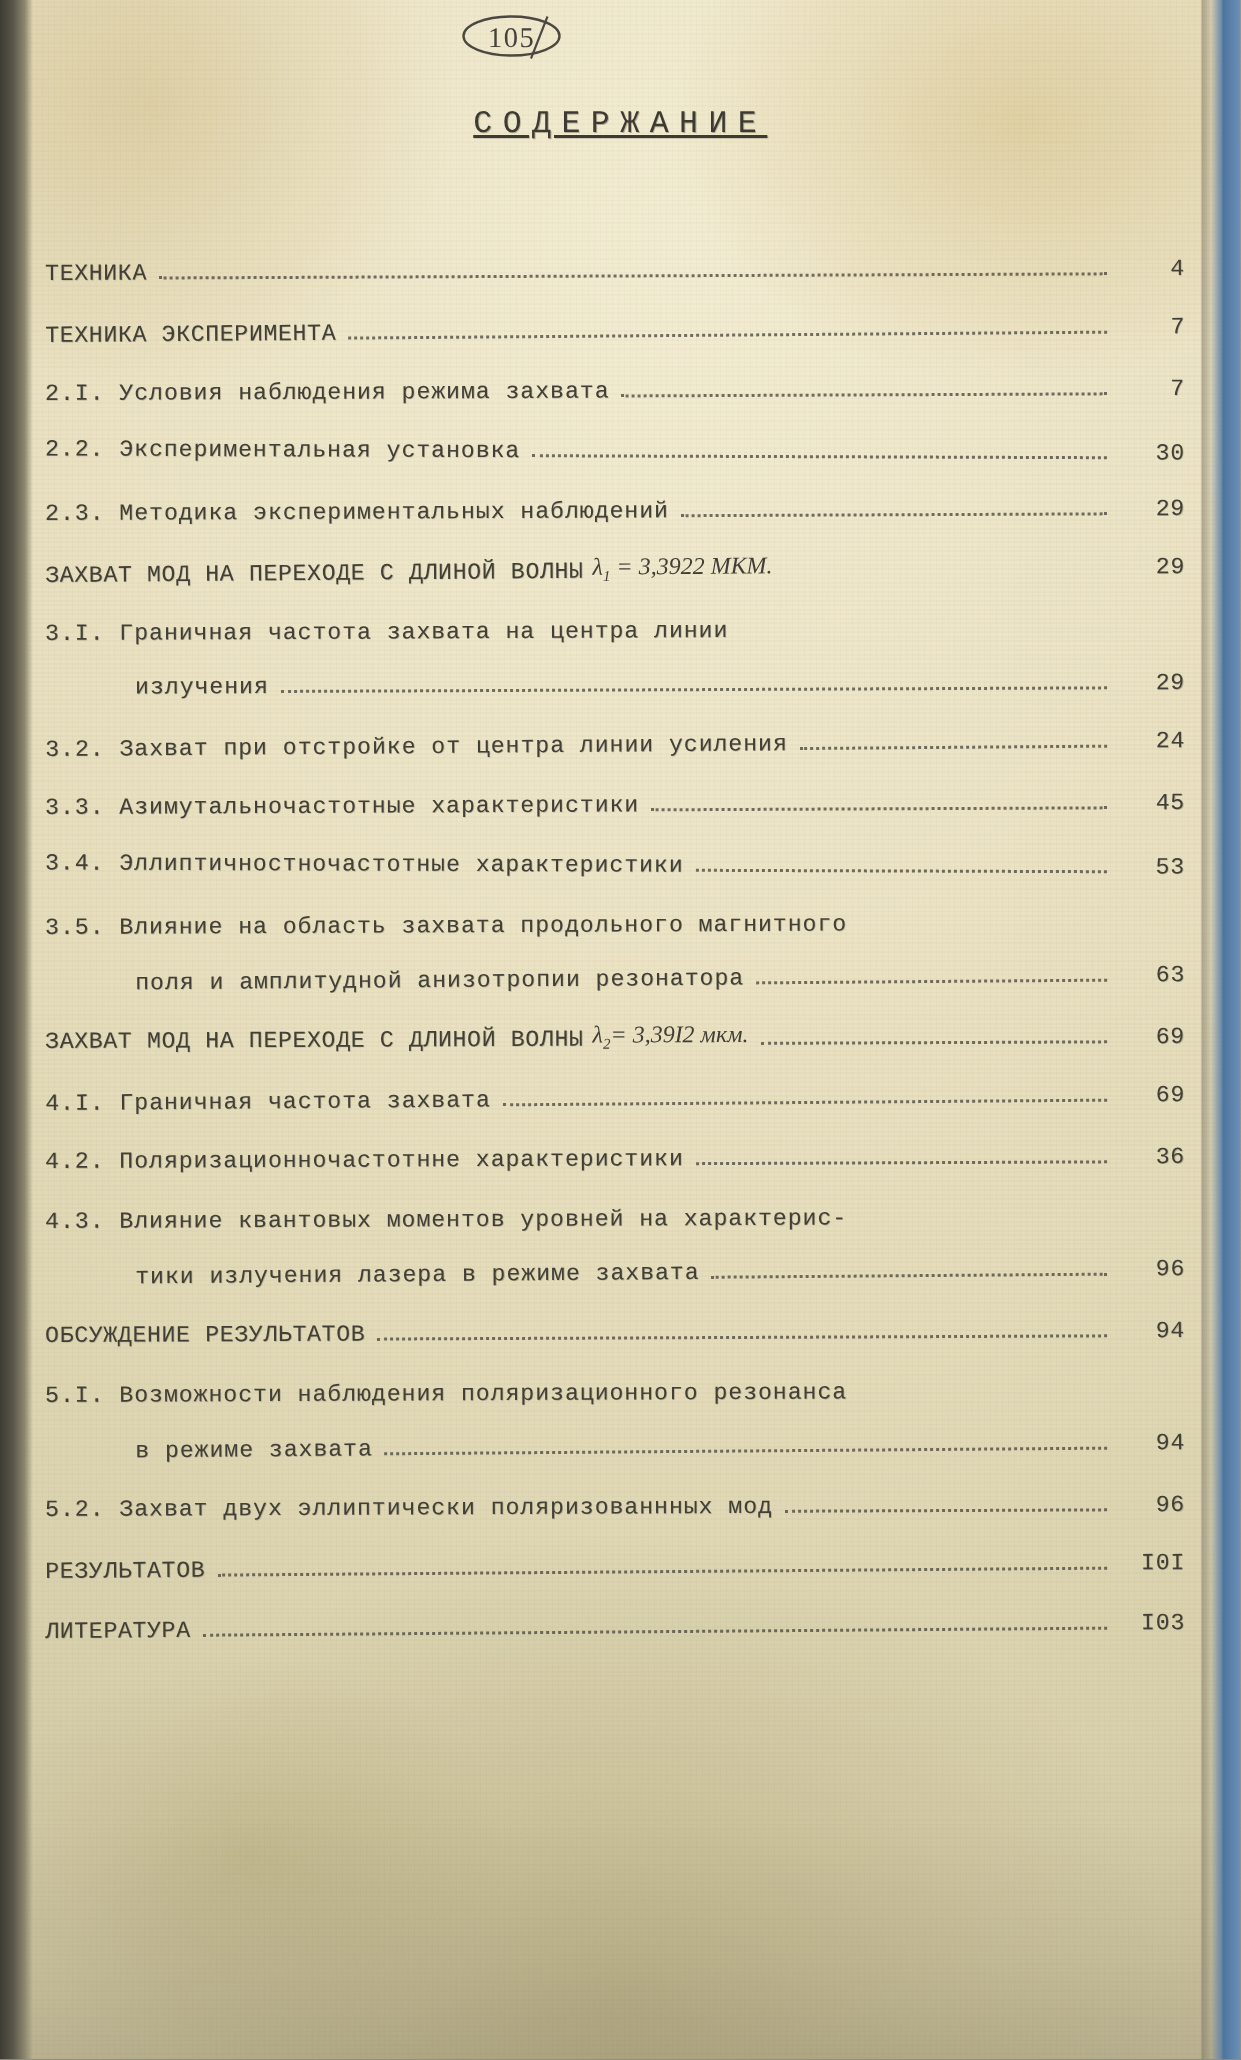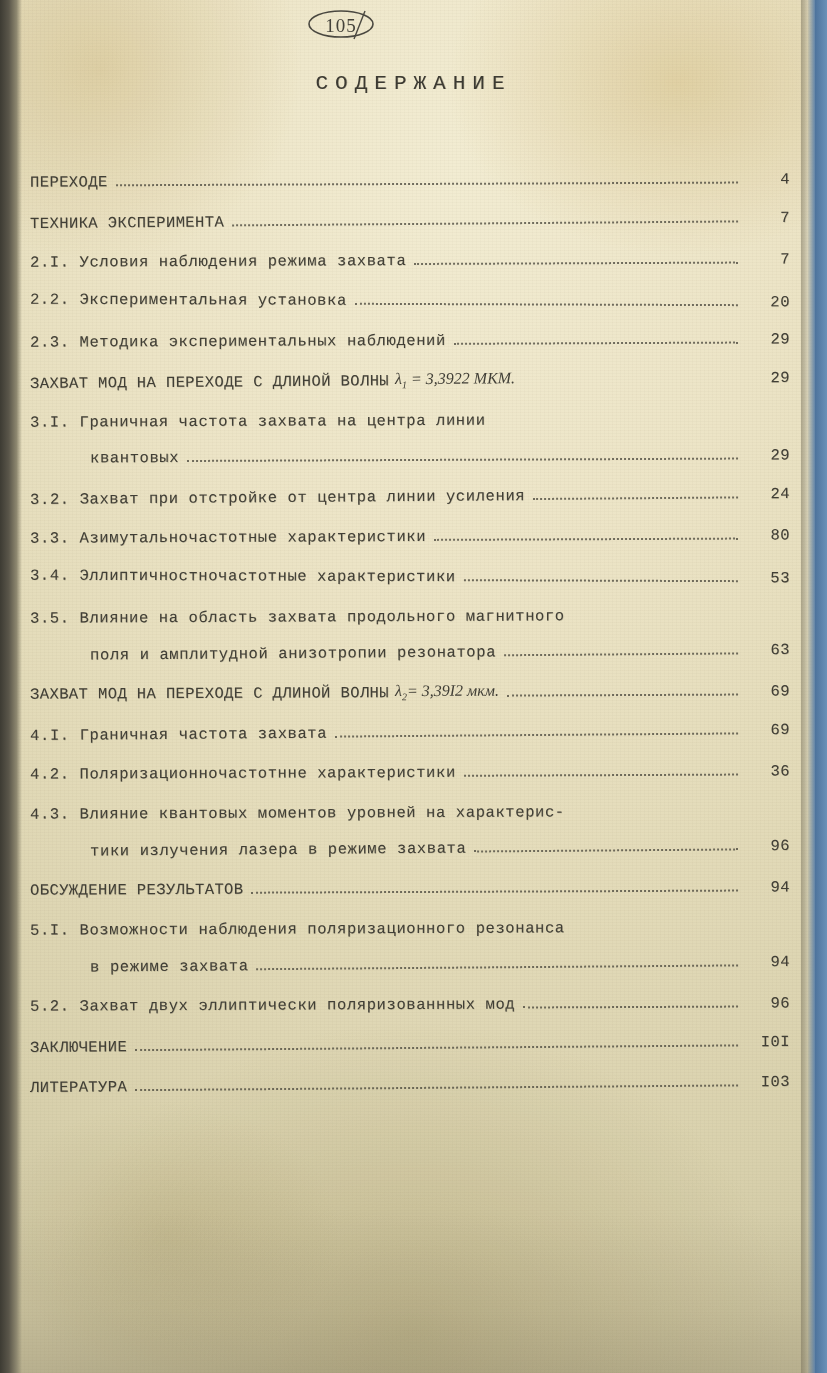--- a/index.html
+++ b/index.html
@@ -102,20 +102,21 @@
 
   .doc-title {
     position: absolute;
     left: 0; top: 72px;
     width: 827px;
     text-align: center;
     font-size: 21px;
     letter-spacing: 7px;
     color: #3c3a32;
     text-shadow: 0.6px 0.4px 0 rgba(70,66,52,0.35);
+    text-decoration: underline;
   }
 
   .toc {
     position: absolute;
     left: 30px;
     top: 152px;
     width: 760px;
   }
 
   .row {
@@ -190,41 +191,41 @@
         <path d="M60 3 L49 31" stroke="#4a4840" stroke-width="1.4" fill="none"></path>
       </svg>
       <div class="num">105</div>
     </div>
 
     <div class="doc-title">СОДЕРЖАНИЕ</div>
 
     <div class="toc">
 
       <div class="row tilt1">
-        <span class="label caps">ПЕРЕХОДЕ</span>
+        <span class="label caps">ТЕХНИКА</span>
         <span class="dots"></span>
         <span class="pg">4</span>
       </div>
 
       <div class="row tilt2">
         <span class="label caps">ТЕХНИКА ЭКСПЕРИМЕНТА</span>
         <span class="dots"></span>
         <span class="pg">7</span>
       </div>
 
       <div class="row tilt1">
         <span class="label">2.I. Условия наблюдения режима захвата</span>
         <span class="dots"></span>
         <span class="pg">7</span>
       </div>
 
       <div class="row tilt3">
         <span class="label">2.2. Экспериментальная установка</span>
         <span class="dots"></span>
-        <span class="pg">20</span>
+        <span class="pg">30</span>
       </div>
 
       <div class="row tilt1">
         <span class="label">2.3. Методика экспериментальных наблюдений</span>
         <span class="dots"></span>
         <span class="pg">29</span>
       </div>
 
       <div class="row tilt2">
         <span class="label caps">ЗАХВАТ МОД НА ПЕРЕХОДЕ С ДЛИНОЙ ВОЛНЫ</span>
@@ -233,35 +234,35 @@
         <span class="pg">29</span>
       </div>
 
       <div class="row tilt1">
         <span class="label">3.I. Граничная частота захвата на центра линии</span>
         <span class="dots none"></span>
         <span class="pg"></span>
       </div>
 
       <div class="row indent cont tilt1">
-        <span class="label">квантовых</span>
+        <span class="label">излучения</span>
         <span class="dots"></span>
         <span class="pg">29</span>
       </div>
 
       <div class="row tilt2">
         <span class="label">3.2. Захват при отстройке от центра линии усиления</span>
         <span class="dots"></span>
         <span class="pg">24</span>
       </div>
 
       <div class="row tilt1">
         <span class="label">3.3. Азимутальночастотные характеристики</span>
         <span class="dots"></span>
-        <span class="pg">80</span>
+        <span class="pg">45</span>
       </div>
 
       <div class="row tilt3">
         <span class="label">3.4. Эллиптичностночастотные характеристики</span>
         <span class="dots"></span>
         <span class="pg">53</span>
       </div>
 
       <div class="row tilt1">
         <span class="label">3.5. Влияние на область захвата продольного магнитного</span>
@@ -324,21 +325,21 @@
         <span class="pg">94</span>
       </div>
 
       <div class="row tilt1">
         <span class="label">5.2. Захват двух эллиптически поляризованнных мод</span>
         <span class="dots"></span>
         <span class="pg">96</span>
       </div>
 
       <div class="row tilt2">
-        <span class="label caps">ЗАКЛЮЧЕНИЕ</span>
+        <span class="label caps">РЕЗУЛЬТАТОВ</span>
         <span class="dots"></span>
         <span class="pg">I0I</span>
       </div>
 
       <div class="row tilt2">
         <span class="label caps">ЛИТЕРАТУРА</span>
         <span class="dots"></span>
         <span class="pg">I03</span>
       </div>
 

